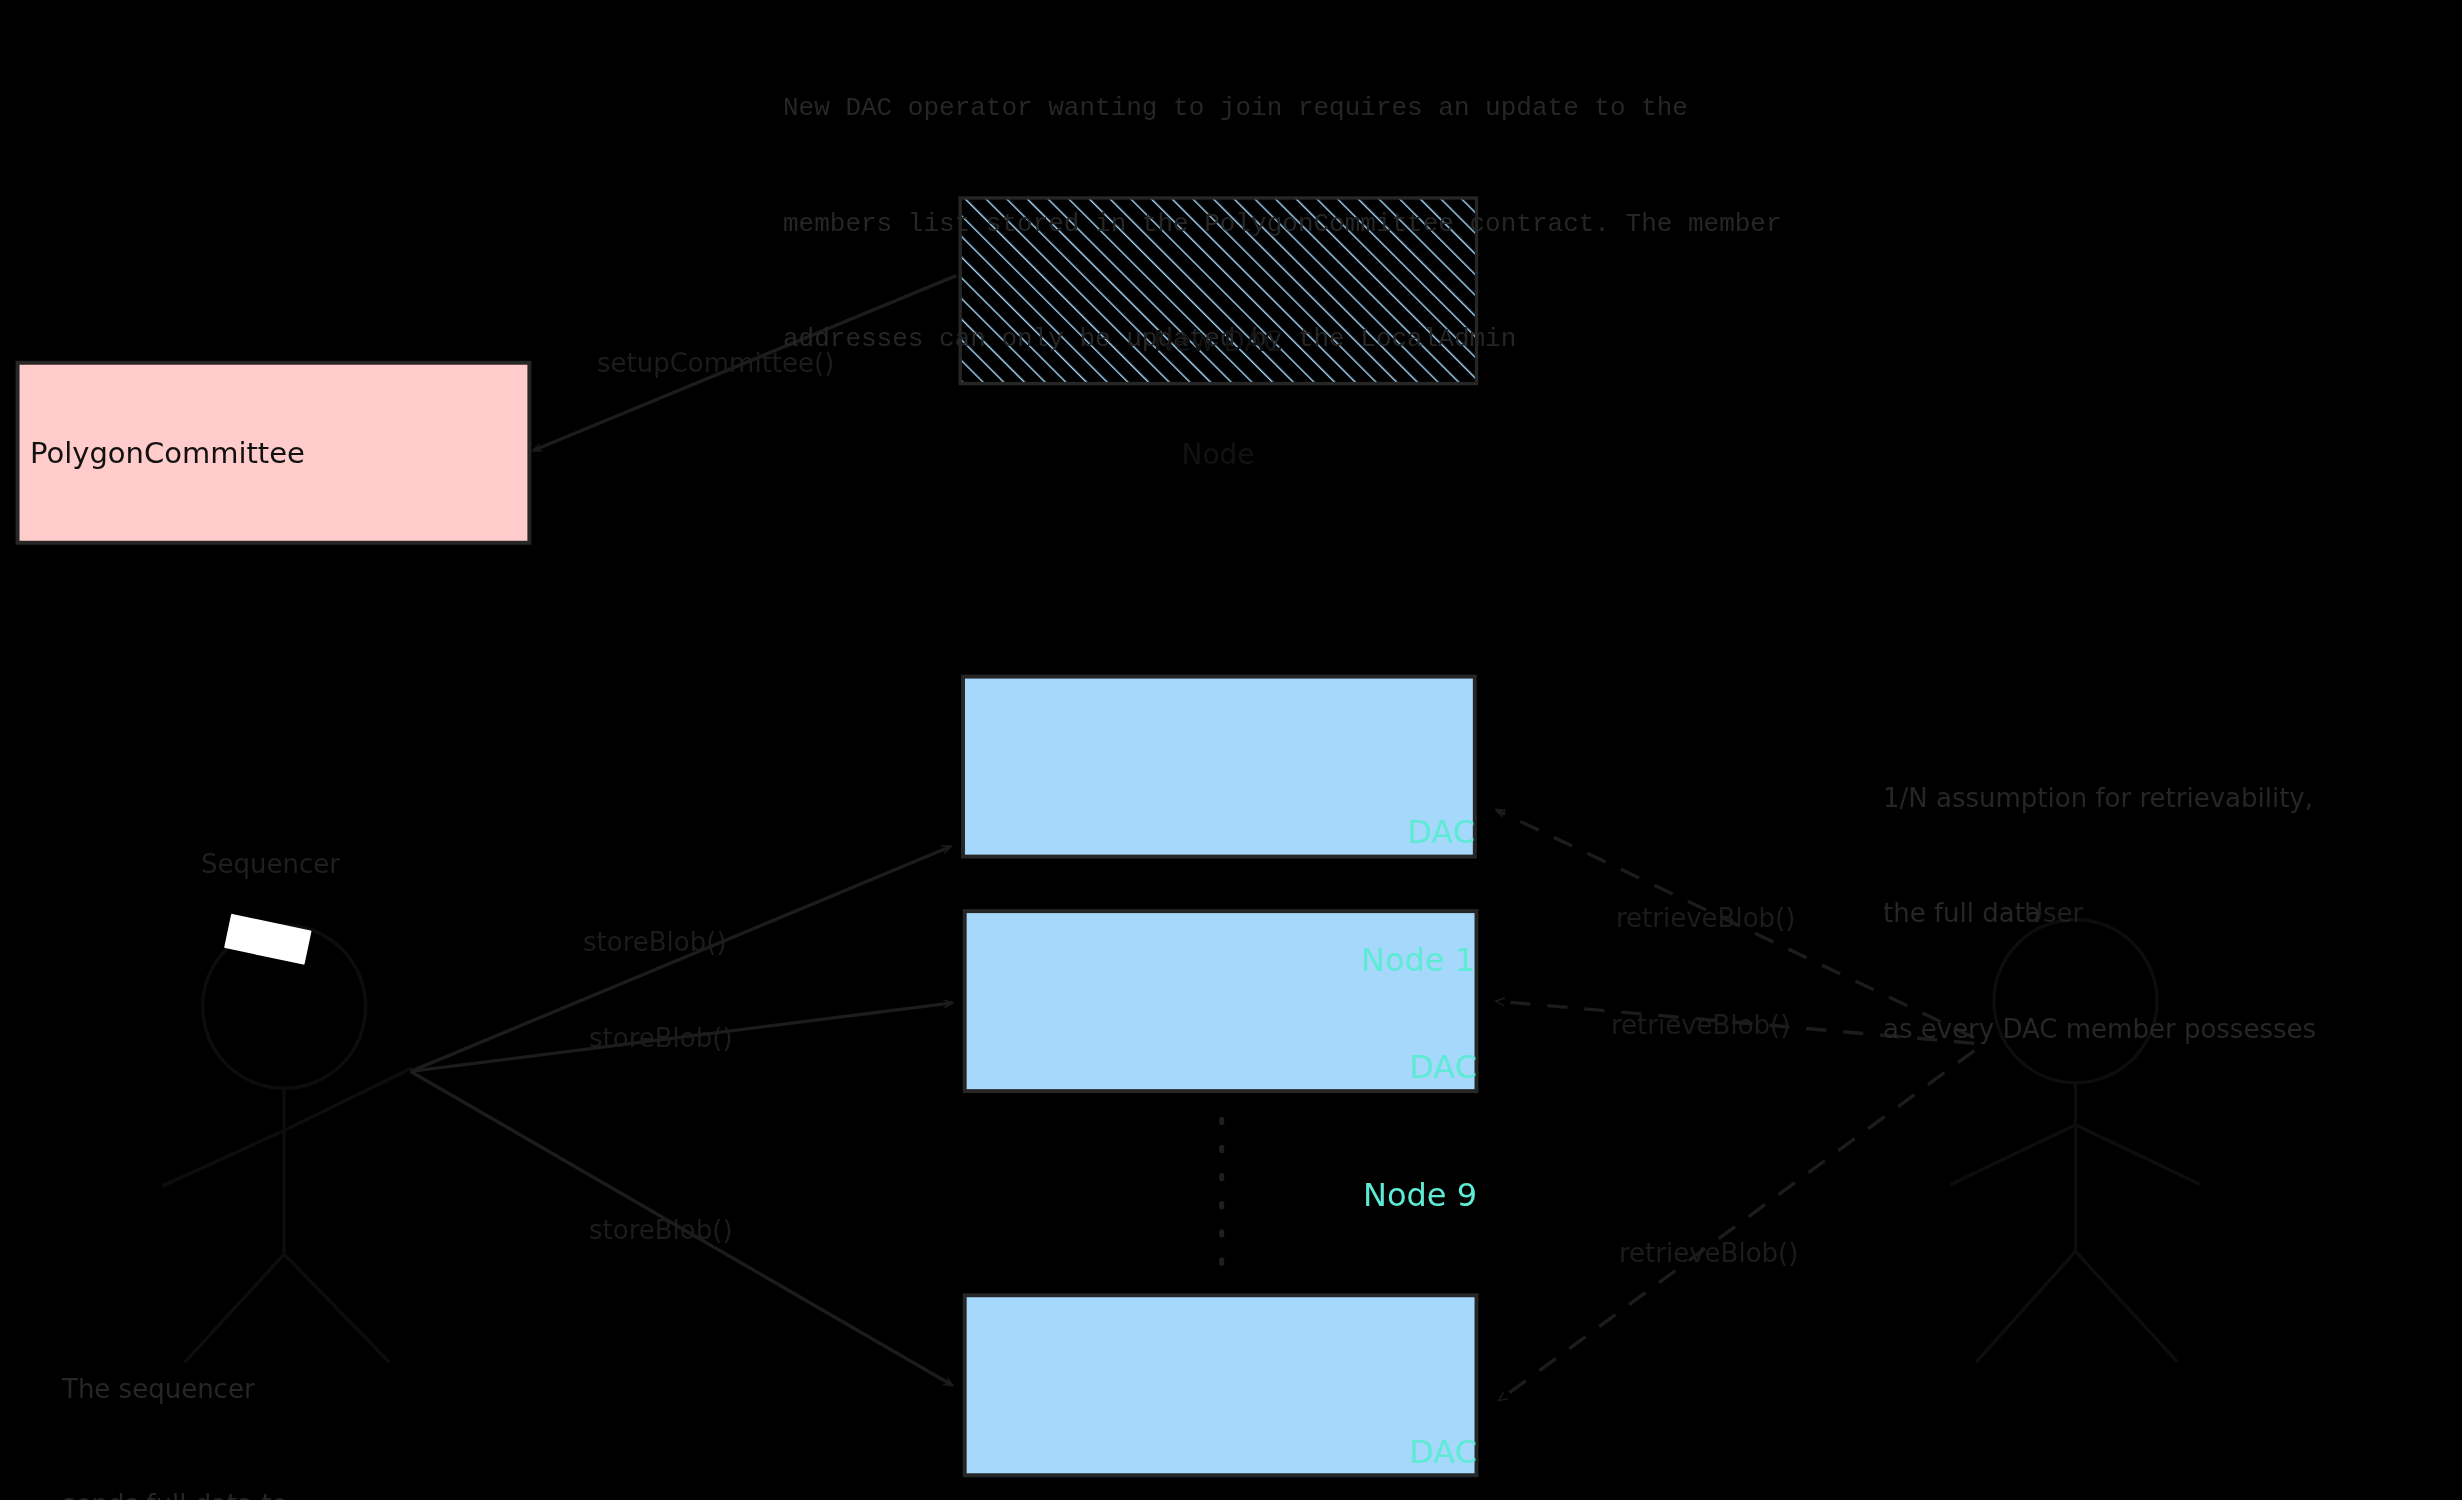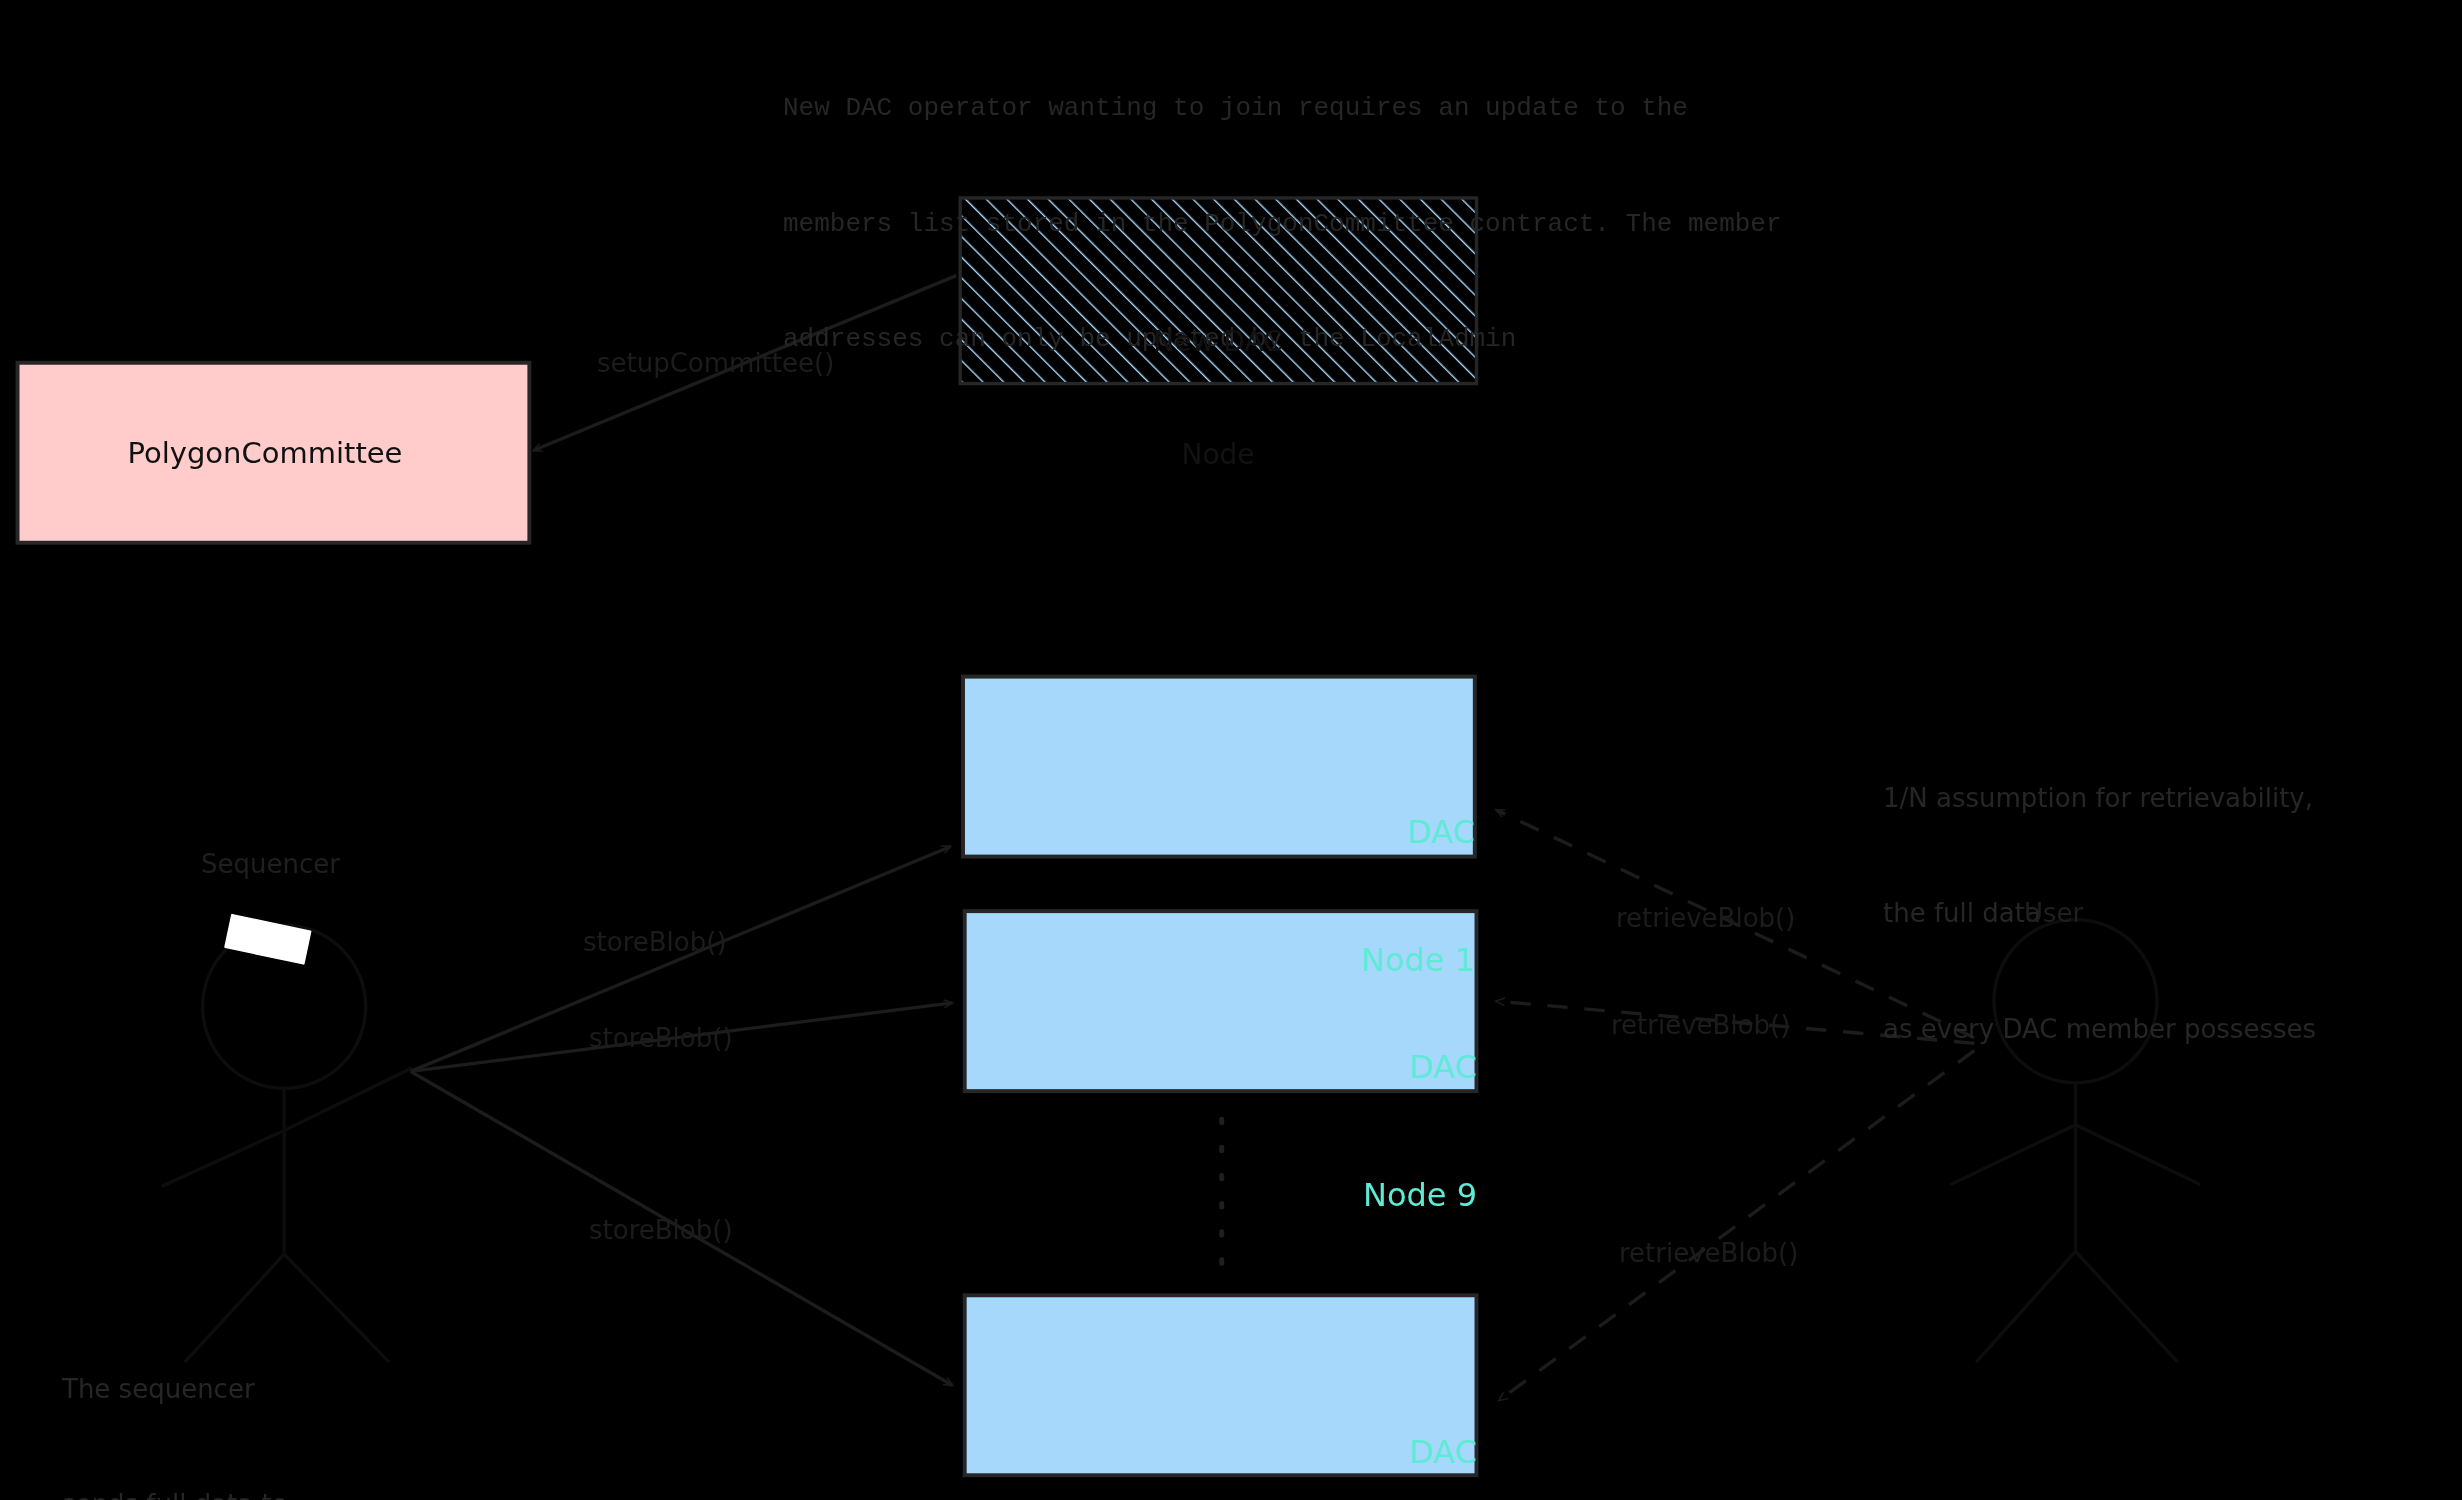--- a/index.html
+++ b/index.html
@@ -171,21 +171,21 @@
   <div>The sequencer</div>
   <div>sends full data to</div>
   
 </div>
 
 <div class="hatch-label" style="left:960px; top:248px; width:516px;">
   <div>New DAC</div>
   <div>Node</div>
 </div>
 
-<div class="box-label-pink" style="left:9px; top:436px; width:512px; text-align:center;">PolygonCommittee</div>
+<div class="box-label-pink" style="left:30px; top:436px; width:512px; text-align:left;">PolygonCommittee</div>
 
 <div class="node-text" style="left:963px; top:725px; width:512px;">
   <div>DAC</div>
   <div>Node 1</div>
 </div>
 
 <div class="node-text" style="left:965px; top:960px; width:512px;">
   <div>DAC</div>
   <div>Node 9</div>
 </div>

